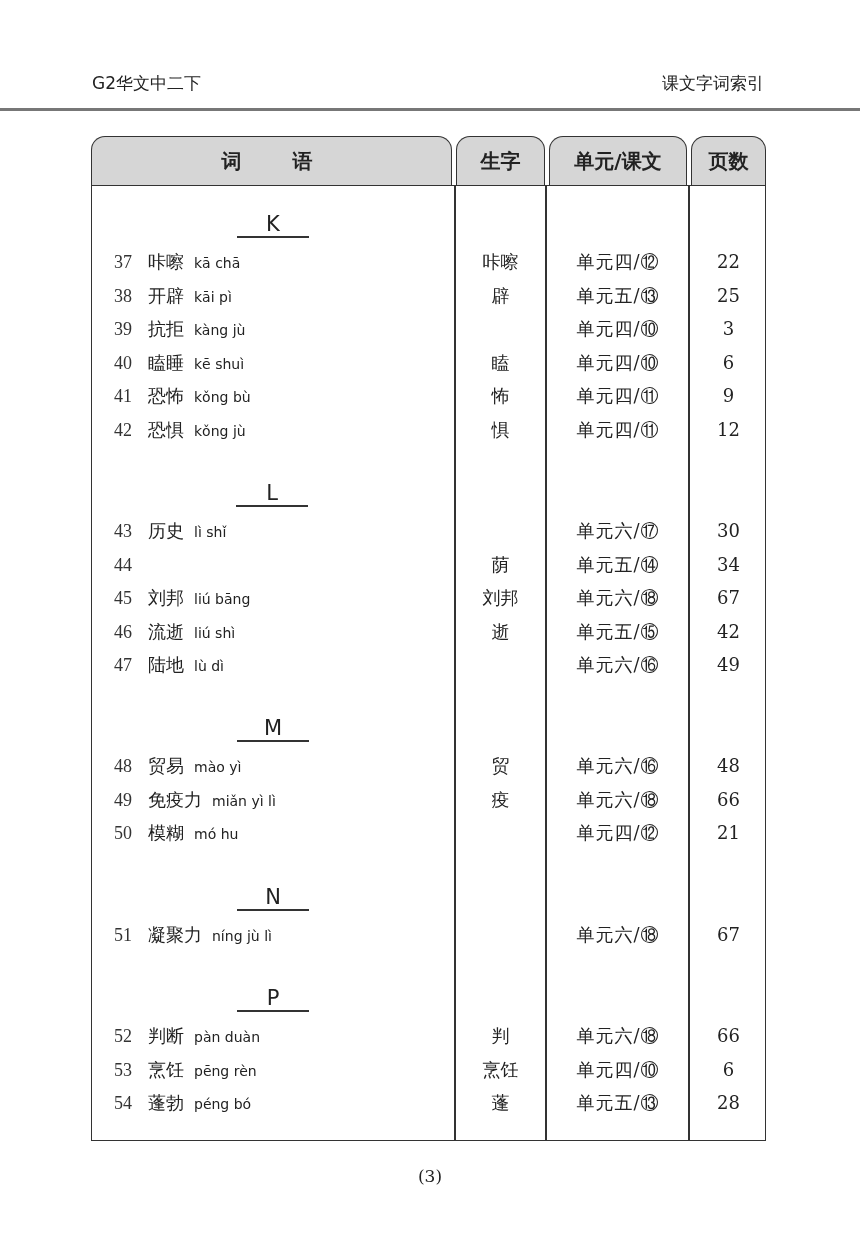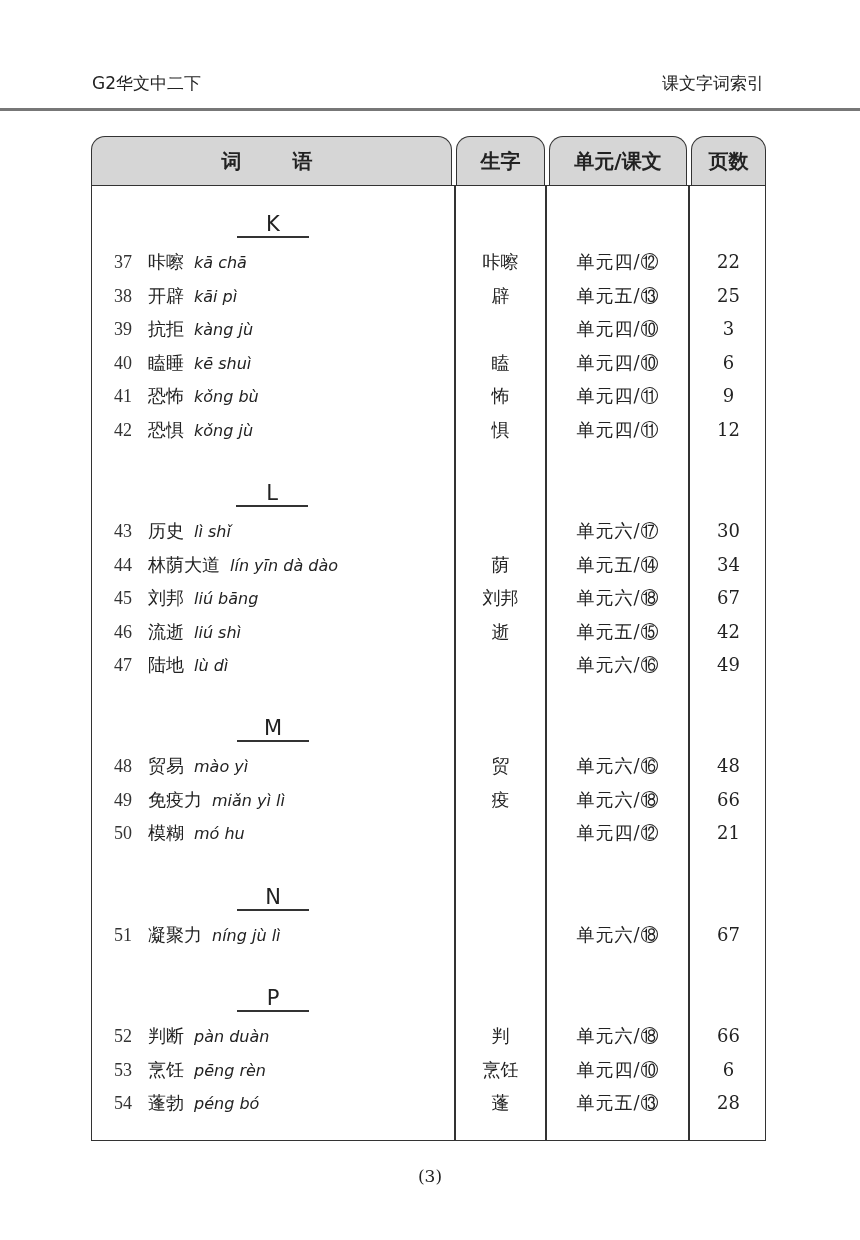--- a/index.html
+++ b/index.html
@@ -23,21 +23,21 @@
                 border: 1.5px solid #333; }
   .vline { position: absolute; top: 185px; width: 1.5px; height: 956px; background: #333; }
   .v1 { left: 454px; } .v2 { left: 545px; } .v3 { left: 688px; }
 
   .letter { position: absolute; width: 72px; text-align: center; font-family: "DejaVu Sans", sans-serif;
             font-size: 21px; color: #222; border-bottom: 2px solid #333; line-height: 24px; }
 
   .row { position: absolute; left: 0; width: 860px; height: 30px; font-size: 18px; line-height: 30px; }
   .row .num { position: absolute; left: 114px; font-family: Liberation Serif, serif; font-size: 18px; color: #333; }
   .row .word { position: absolute; left: 148px; font-family: "DejaVu Serif", serif; font-size: 18px; color: #222; white-space: nowrap; }
-  .row .word .pinyin { font-family: "DejaVu Sans", sans-serif; font-size: 16px; margin-left: 10px; font-style: italic; }
+  .row .word .pinyin { font-family: "DejaVu Sans", sans-serif; font-size: 14px; margin-left: 10px; }
   .row .chars { position: absolute; left: 456px; width: 89px; text-align: center; font-size: 18px; }
   .row .unit { position: absolute; left: 549px; width: 138px; text-align: center; font-size: 18px; letter-spacing: 1px; }
   .row .page { position: absolute; left: 691px; width: 75px; text-align: center; font-size: 18px; }
 
   .page-num { position: absolute; top: 1166px; left: 0; width: 860px; text-align: center; font-family: "DejaVu Serif", serif; font-size: 17px; color: #222; }
 </style>
 </head>
 <body>
 
 <div class="running-head left">G2华文中二下</div>
@@ -101,21 +101,20 @@
     <div class="letter" style="top: 481px; left: 236px;">L</div>
     <div class="row" style="top: 516px;">
       <span class="num">43</span>
       <span class="word"><span>历史</span><span class="pinyin">lì shǐ</span></span>
       <span class="chars"></span>
       <span class="unit">单元六/⑰</span>
       <span class="page">30</span>
     </div>
     <div class="row" style="top: 549.5px;">
       <span class="num">44</span>
-      <span class="word"><span>林荫大道</span><span class="pinyin">lín yīn dà dào</span></span>
       <span class="chars">荫</span>
       <span class="unit">单元五/⑭</span>
       <span class="page">34</span>
     </div>
     <div class="row" style="top: 583px;">
       <span class="num">45</span>
       <span class="word"><span>刘邦</span><span class="pinyin">liú bāng</span></span>
       <span class="chars">刘邦</span>
       <span class="unit">单元六/⑱</span>
       <span class="page">67</span>

